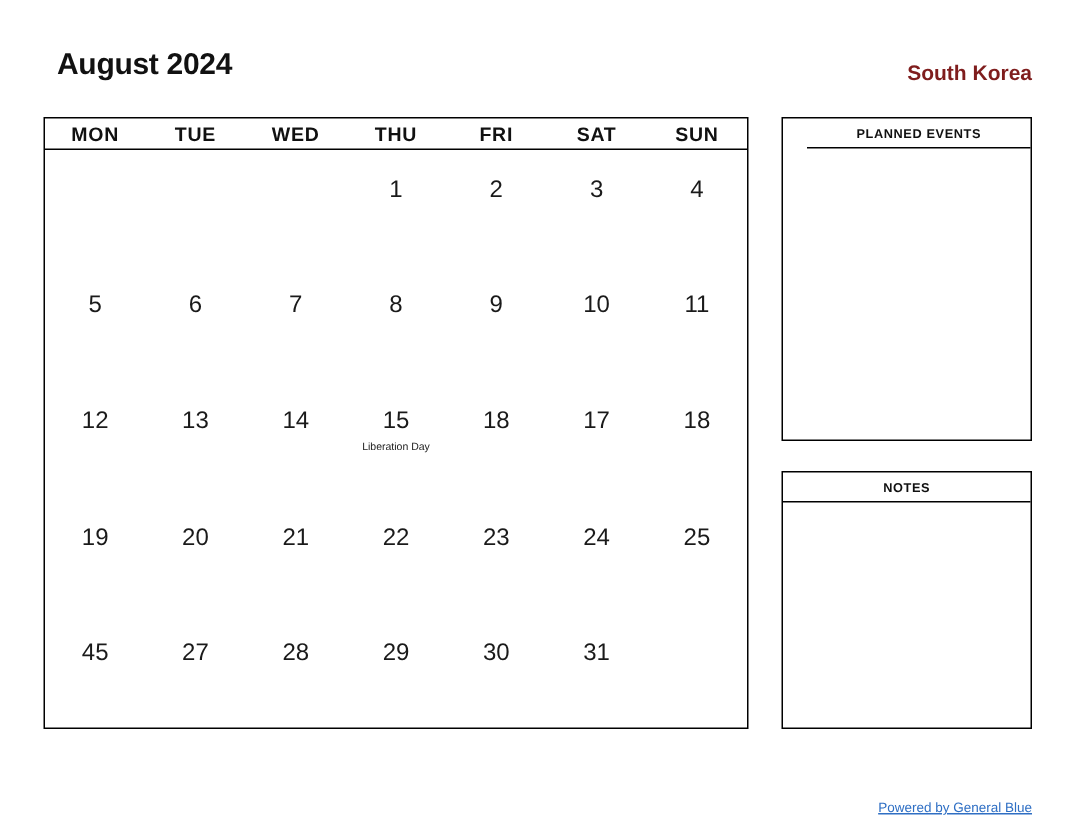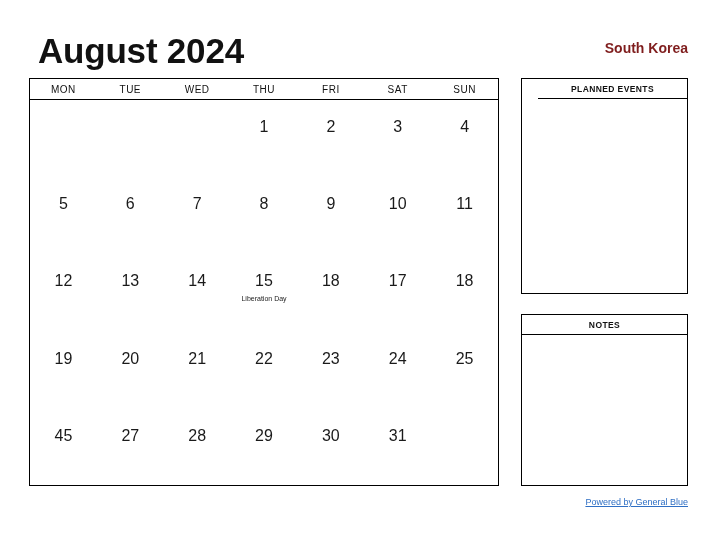--- a/index.html
+++ b/index.html
@@ -14,21 +14,21 @@
     font-family: "Liberation Sans", sans-serif;
     color: #1a1a1a;
     overflow: hidden;
   }
 
   
   #page-title {
     position: absolute;
     left: 38px;
     top: 33px;
-    font-size: 35px;
+    font-size: 20px;
     font-weight: bold;
     letter-spacing: -0.2px;
     color: #111111;
     line-height: 1;
   }
   #region-label {
     position: absolute;
     right: 24px;
     top: 41px;
     font-size: 14px;
@@ -52,22 +52,22 @@
   #weekday-header {
     display: flex;
     height: 20px;
     border-bottom: 1.5px solid #000000;
   }
   #weekday-header .weekday-cell {
     flex: 1 1 0;
     display: flex;
     align-items: center;
     justify-content: center;
-    font-size: 10px;
-    font-weight: normal;
+    font-size: 13px;
+    font-weight: bold;
     letter-spacing: 0.5px;
     color: #111111;
   }
   #weeks {
     display: flex;
     flex-direction: column;
     height: calc(100% - 20px);
   }
   .week-row {
     flex: 1 1 0;
@@ -286,13 +286,13 @@
 <div id="planned-events-panel" class="side-panel">
   <div class="panel-header">PLANNED EVENTS</div>
   <div class="panel-body"></div>
 </div>
 
 <div id="notes-panel" class="side-panel">
   <div class="panel-header">NOTES</div>
   <div class="panel-body"></div>
 </div>
 
-<a href="#" id="footer-link" style="color: rgb(47, 111, 196);">Powered by General Blue</a>
+<a href="#" id="footer-link" style="color: rgb(47, 111, 196); margin-top: 36px;">Powered by General Blue</a>
 
 </body></html>

